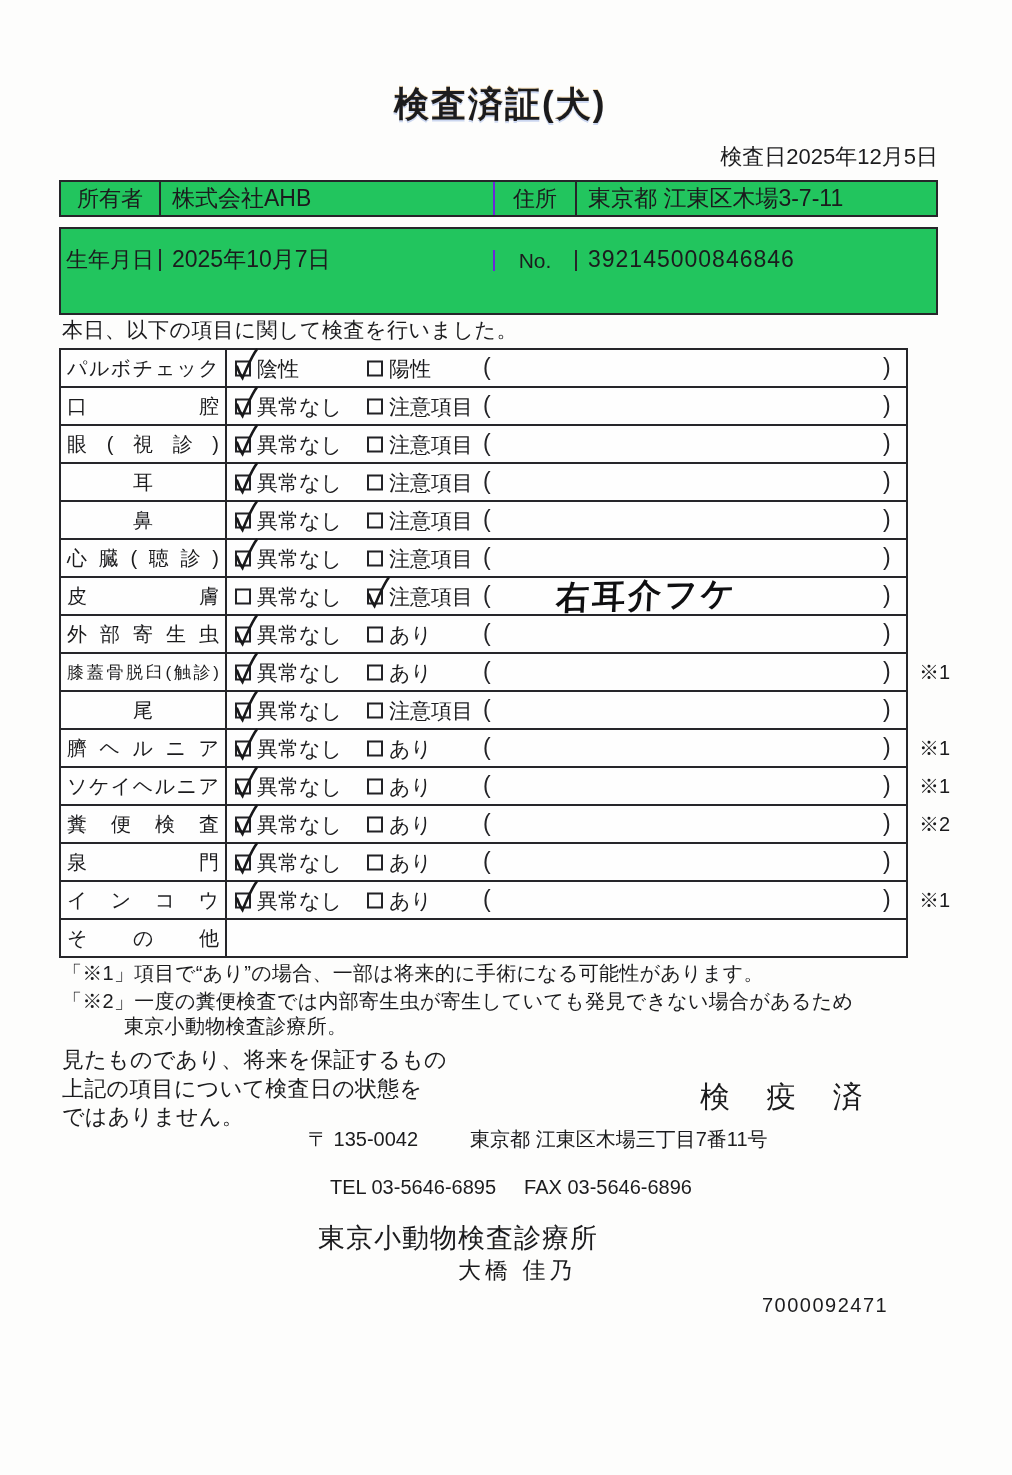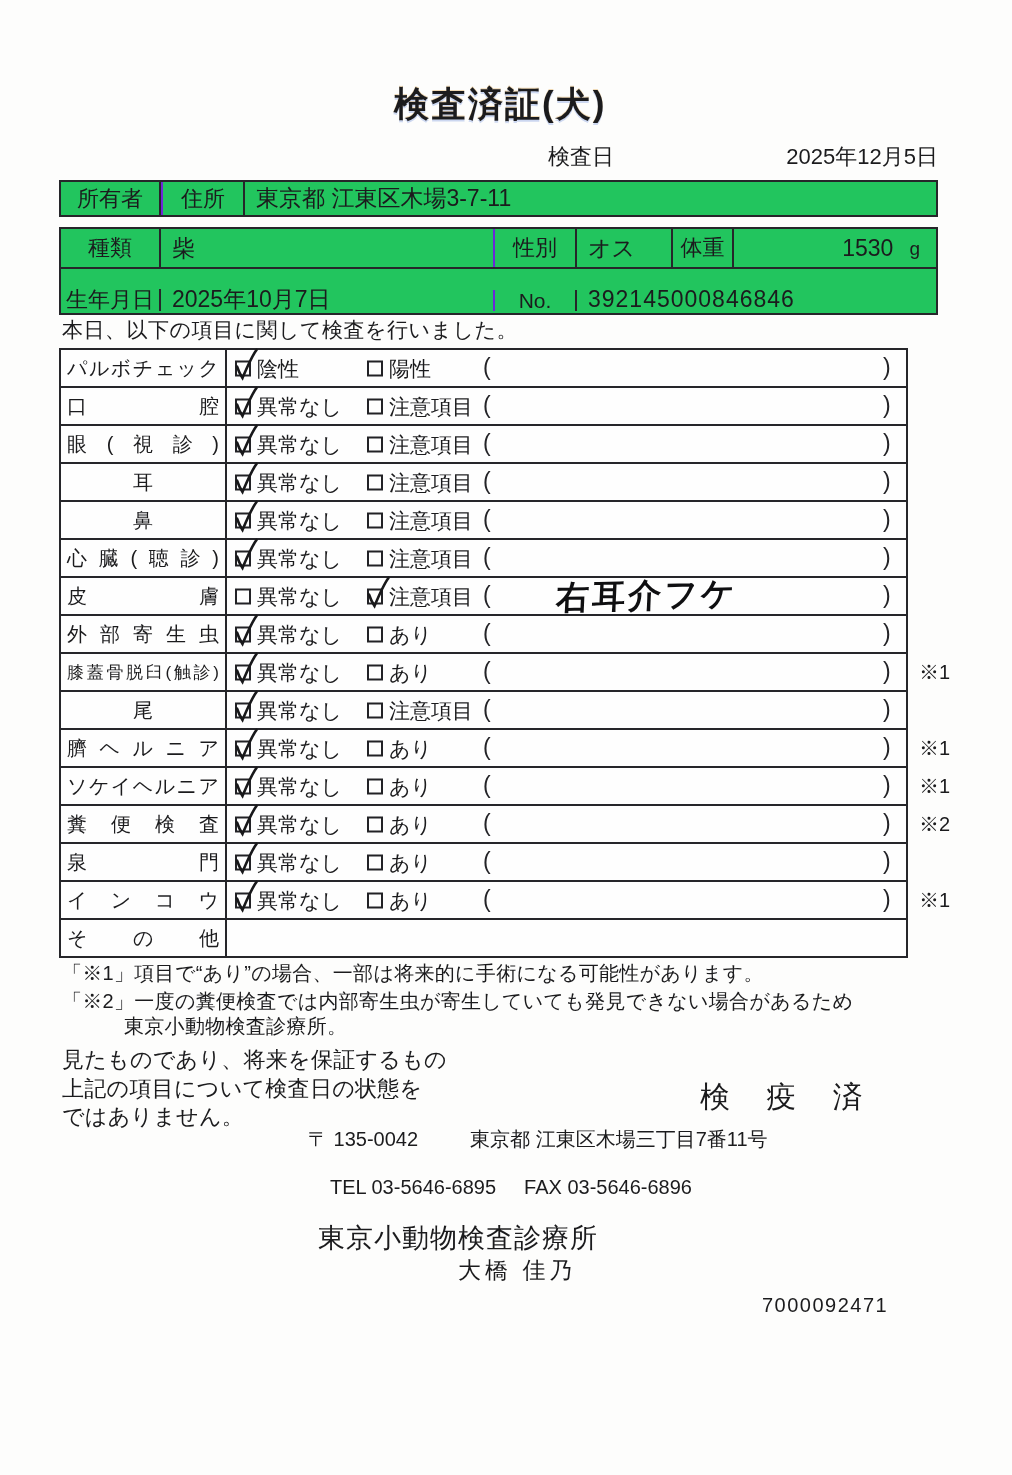--- a/index.html
+++ b/index.html
@@ -12,21 +12,21 @@
   }
   .abs { position:absolute; }
 
   
   .doc-title {
     left:394px; top:86px; font-size:35px; font-weight:700; letter-spacing:2px;
     text-shadow: 0 -1.5px 0 rgba(210,130,0,.28), 0 1.8px 0 rgba(30,80,200,.22);
   }
 
   
-  .insp-date { left:548px; top:146px; width:390px; display:flex; justify-content:space-between; font-size:22px; }
+  .insp-date { left:548px; top:146px; width:390px; display:flex; justify-content:flex-end; font-size:22px; }
 
   
   .htbl { border:2px solid #26262a; display:flex; background:#22c55e; }
   .hrow { display:flex; width:100%; }
   .lbl-cell { display:flex; align-items:center; justify-content:center; border-right:2px solid #26262a; font-size:22px; flex:none; }
   .val-cell { display:flex; align-items:center; padding-left:11px; font-size:23px; flex:none; }
   .tbl1 { left:59px; top:180px; width:879px; height:37px; }
   .tbl23 { left:59px; top:227px; width:879px; height:88px; flex-direction:column; }
   .rowA { height:40px; border-bottom:2px solid #26262a; }
   .rowB { height:42px;align-items:flex-end; }
@@ -88,36 +88,26 @@
 
   <div class="abs doc-title">検査済証(犬)</div>
 
   <div class="abs insp-date">
     <span>検査日</span>
     <span>2025年12月5日</span>
   </div>
 
   <div class="abs htbl tbl1">
     <div class="lbl-cell w-label">所有者</div>
+    <div class="val-cell w-val1">株式会社AHB</div>
     <div class="lbl-cell w-label2" style="border-right:2px solid #26262a;">住所</div>
     <div class="val-cell w-rest">東京都 江東区木場3-7-11</div>
   </div>
 
   <div class="abs htbl tbl23">
-    <div class="hrow rowA">
-      <div class="lbl-cell w-label">種類</div>
-      <div class="val-cell w-val1">柴</div>
-      <div class="lbl-cell w-label2" style="border-right:2px solid #26262a;">性別</div>
-      <div class="val-cell w-sex">オス</div>
-      <div class="lbl-cell w-wlabel" style="border-right:2px solid #26262a;">体重</div>
-      <div class="val-cell w-rest weight-cell">
-        <span>1530</span>
-        <span class="weight-unit">g</span>
-      </div>
-    </div>
     <div class="hrow rowB">
       <div class="lbl-cell w-label">生年月日</div>
       <div class="val-cell w-val1">2025年10月7日</div>
       <div class="lbl-cell w-label2" style="border-right:2px solid #26262a; font-size:21px;">No.</div>
       <div class="val-cell w-rest no-val">392145000846846</div>
     </div>
   </div>
 
   <div class="abs intro">本日、以下の項目に関して検査を行いました。</div>
 

